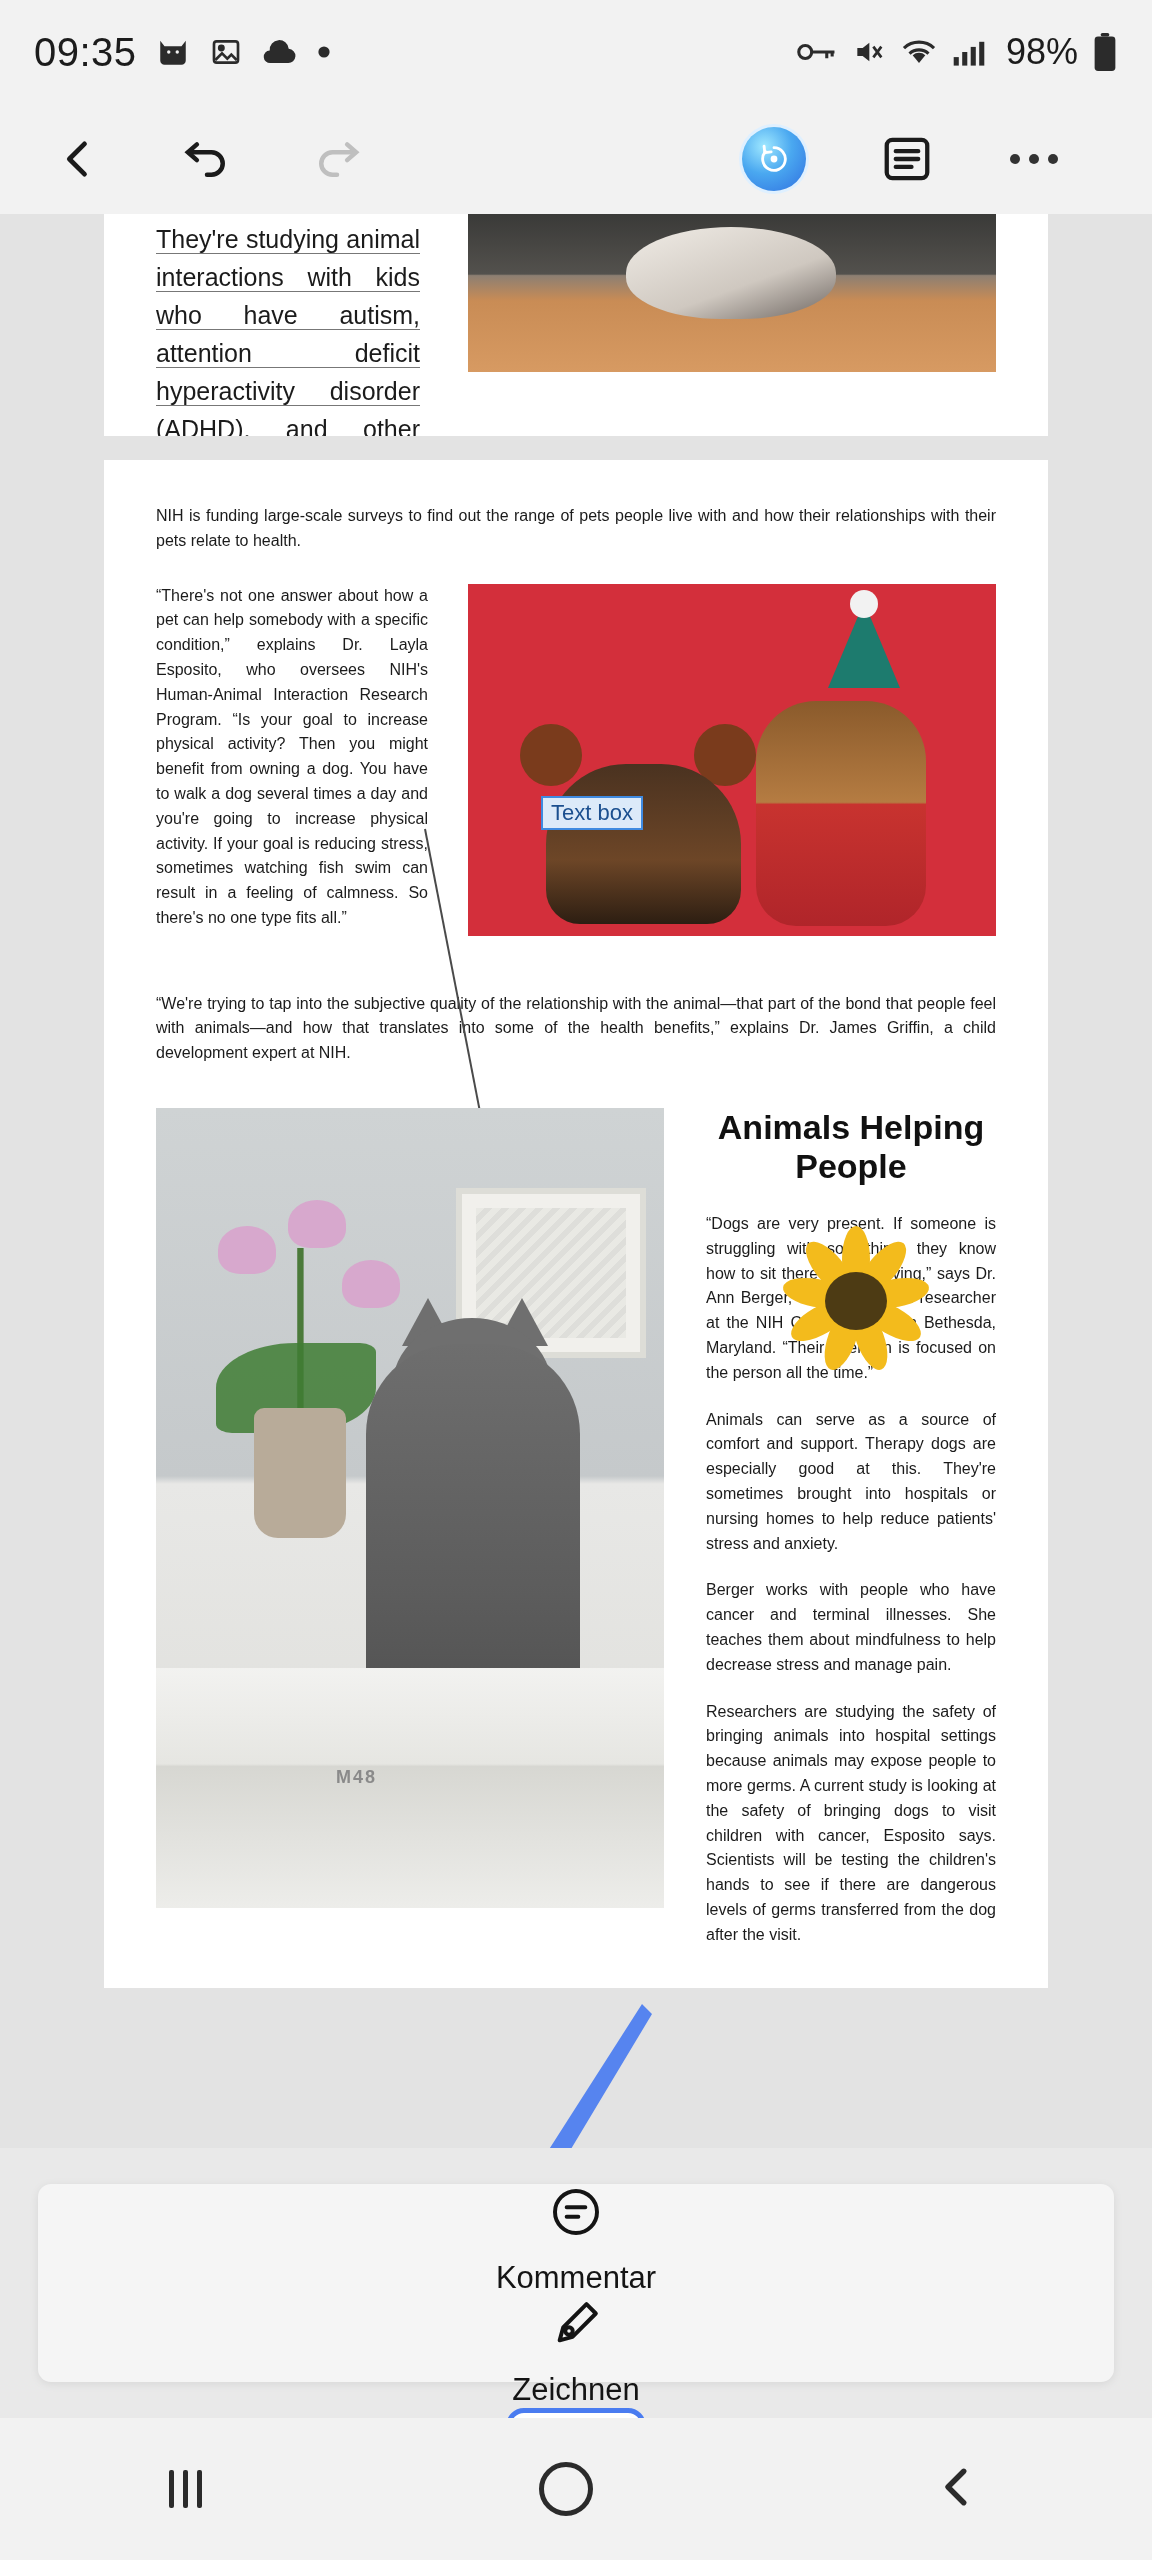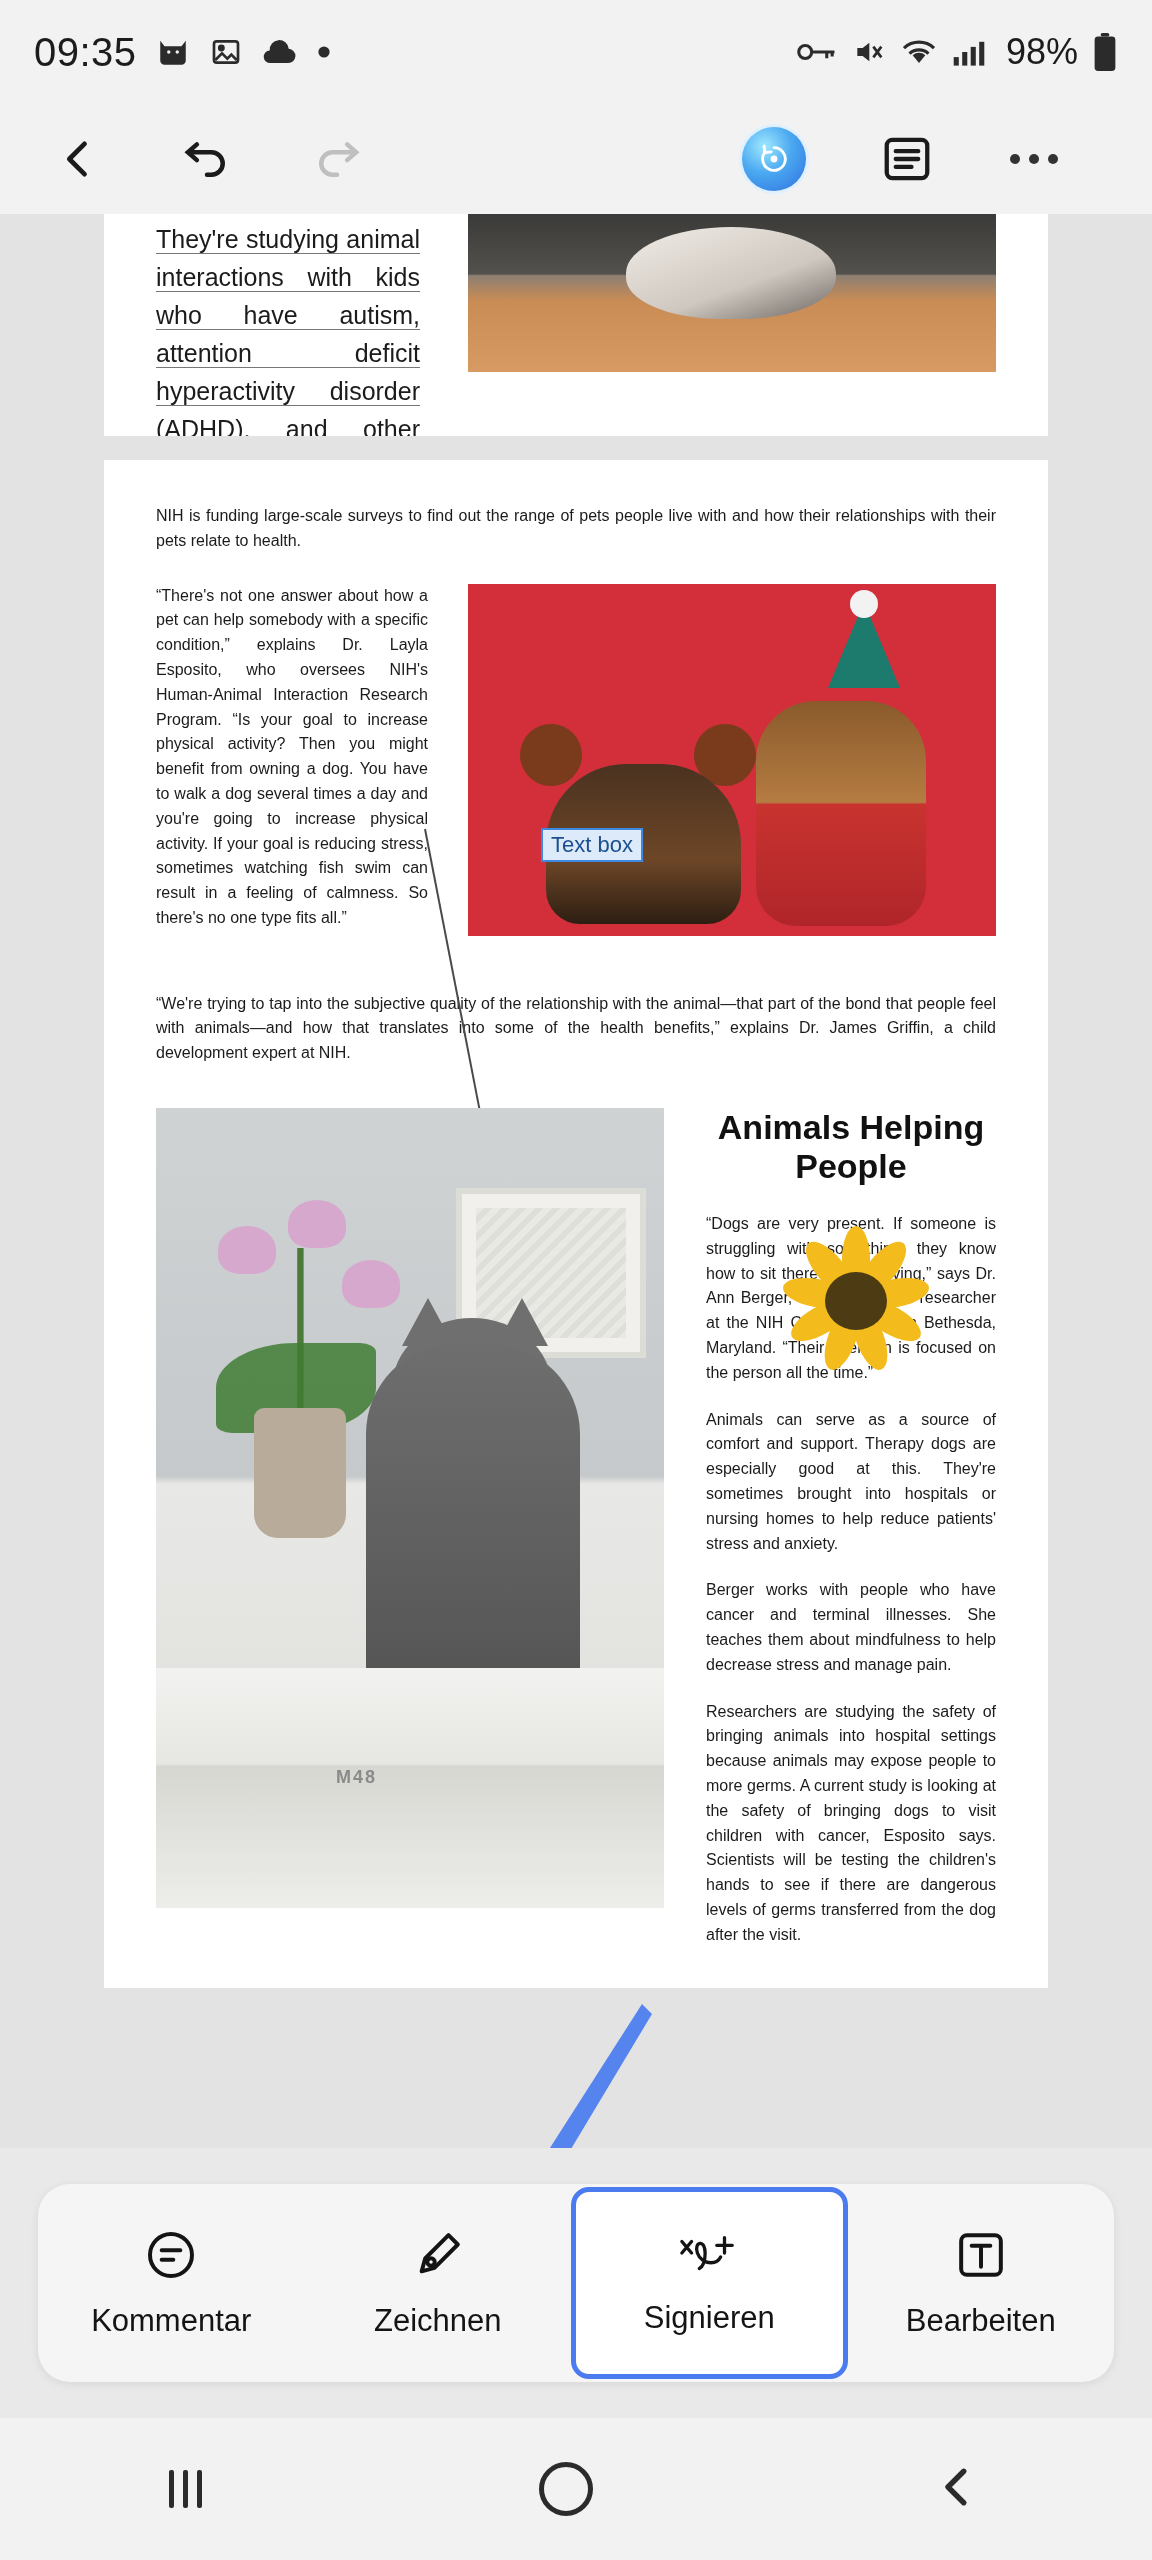--- a/index.html
+++ b/index.html
@@ -105,21 +105,21 @@
 
   
   .anno-textbox {
     display: inline-block;
     border: 2px solid #3f8ae0;
     background: #dceaf9;
     color: #1b4f8f;
     font-size: 22px;
     padding: 2px 8px;
     position: absolute;
-    left: 385px; top: 212px; margin-top: 32px;
+    left: 385px; top: 212px;
   }
   .anno-callout {
     position: absolute;
     left: 352px; top: 617px;
     border: 2px solid #e0a93f;
     background: #5eead4;
     color: #6b4c07;
     font-size: 22px;
     padding: 2px 8px;
   }
@@ -238,23 +238,24 @@
   .bottom-sheet {
     position: absolute; left: 0; bottom: 142px;
     width: 1152px; height: 270px;
     background: #e9e9e9;
     display: flex; align-items: center; justify-content: center;
     z-index: 12;
   }
   .sheet-card {
     width: 1076px; height: 198px;
     background: #f5f5f5;
-    border-radius: 32px;
+    border-radius: 13px;
     display: flex; align-items: center;
     box-shadow: 0 2px 10px rgba(0,0,0,.08);
+    flex-direction: column;
   }
   .sheet-item {
     flex: 1; height: 100%;
     display: flex; flex-direction: column; align-items: center; justify-content: center;
     gap: 16px; position: relative;
   }
   .sheet-item .lbl { font-size: 31px; color: #141414; }
   .sheet-item.selected {
     border: 5px solid #4a7cf0;
     border-radius: 18px;

